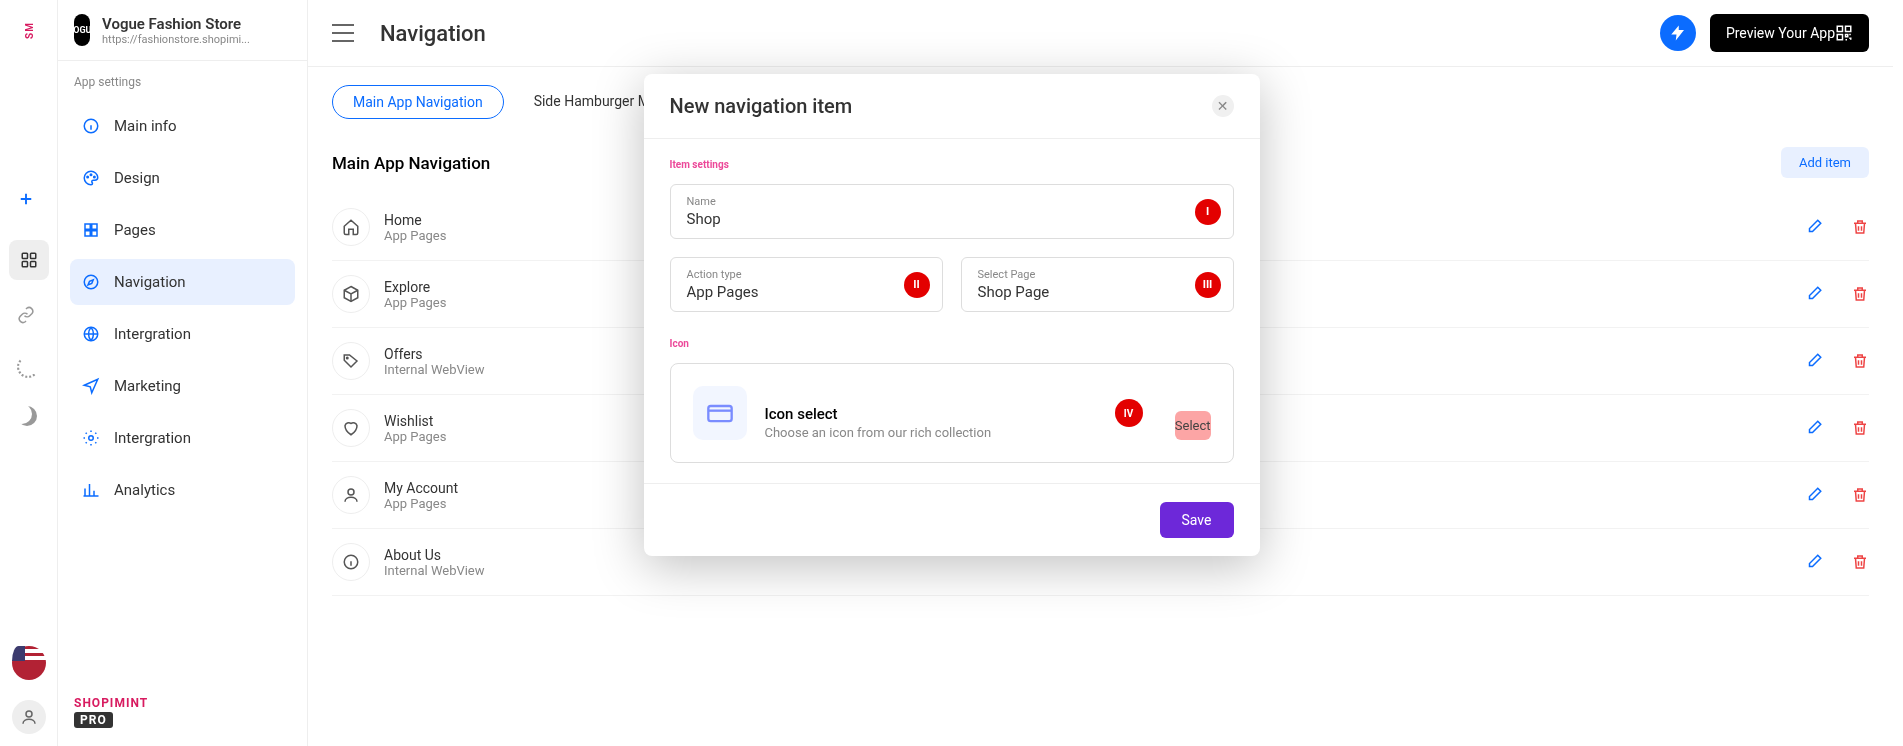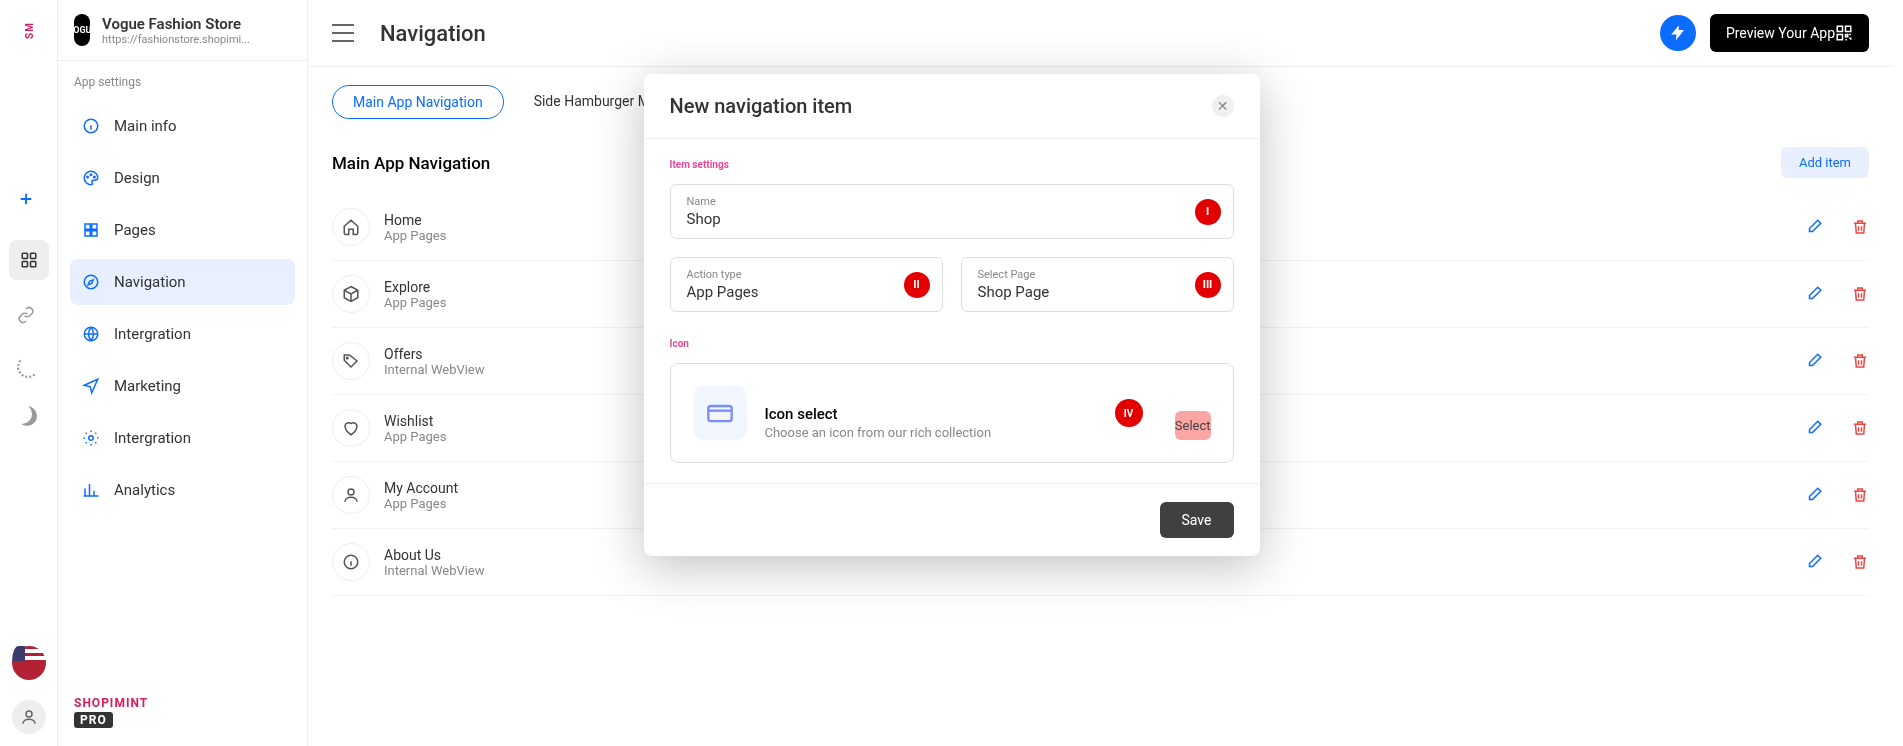--- a/index.html
+++ b/index.html
@@ -71,21 +71,21 @@
     .field-val { font-size:15px; color:#333; margin-top:2px; }
     .field-row { display:flex; gap:18px; }
     .field-row .field { flex:1; }
     .badge { position:absolute; right:12px; top:50%; transform:translateY(-50%); width:26px; height:26px; border-radius:50%; background:#e30000; color:#fff; font-size:11px; font-weight:700; display:flex; align-items:center; justify-content:center; }
     .icon-select-box { border:1px solid #ddd; border-radius:8px; padding:22px; display:flex; align-items:flex-end; gap:18px; position:relative; }
     .icon-preview { width:54px; height:54px; border-radius:10px; background:#f2f6ff; display:flex; align-items:center; justify-content:center; color:#7a8cff; }
     .icon-sel-txt .t { font-size:15px; font-weight:500; }
     .icon-sel-txt .s { font-size:13px; color:#888; margin-top:2px; }
     .select-btn { margin-left:auto; background:#fca5a5; padding:7px 0; border-radius:6px; font-size:13px; color:#444; cursor:pointer; }
     .modal-footer { padding:18px 26px; display:flex; justify-content:flex-end; border-top:1px solid #eee; }
-    .save-btn { background:#404040; color:#fff; padding:10px 22px; border-radius:6px; font-size:14px; cursor:pointer; }
+    .save-btn { background:#6d28d9; color:#fff; padding:10px 22px; border-radius:6px; font-size:14px; cursor:pointer; }
     .plus-rail { color:#0b6cff; }
     .icon-badge-iv { position:absolute; right:90px; top:50%; transform:translateY(-50%); width:28px; height:28px; border-radius:50%; background:#e30000; color:#fff; font-size:10px; font-weight:700; display:flex; align-items:center; justify-content:center; }
     .half-circle { width:22px; height:22px; border:2.5px dotted #999; border-radius:50%; border-top-color:transparent; border-right-color:transparent; }
     .sm-svg { width:18px; height:18px; }
     .moon { width:20px; height:20px; border-radius:50%; box-shadow: inset -5px -2px 0 0 #999; }
   </style>
 </head>
 <body>
 
 <div class="left-rail">

